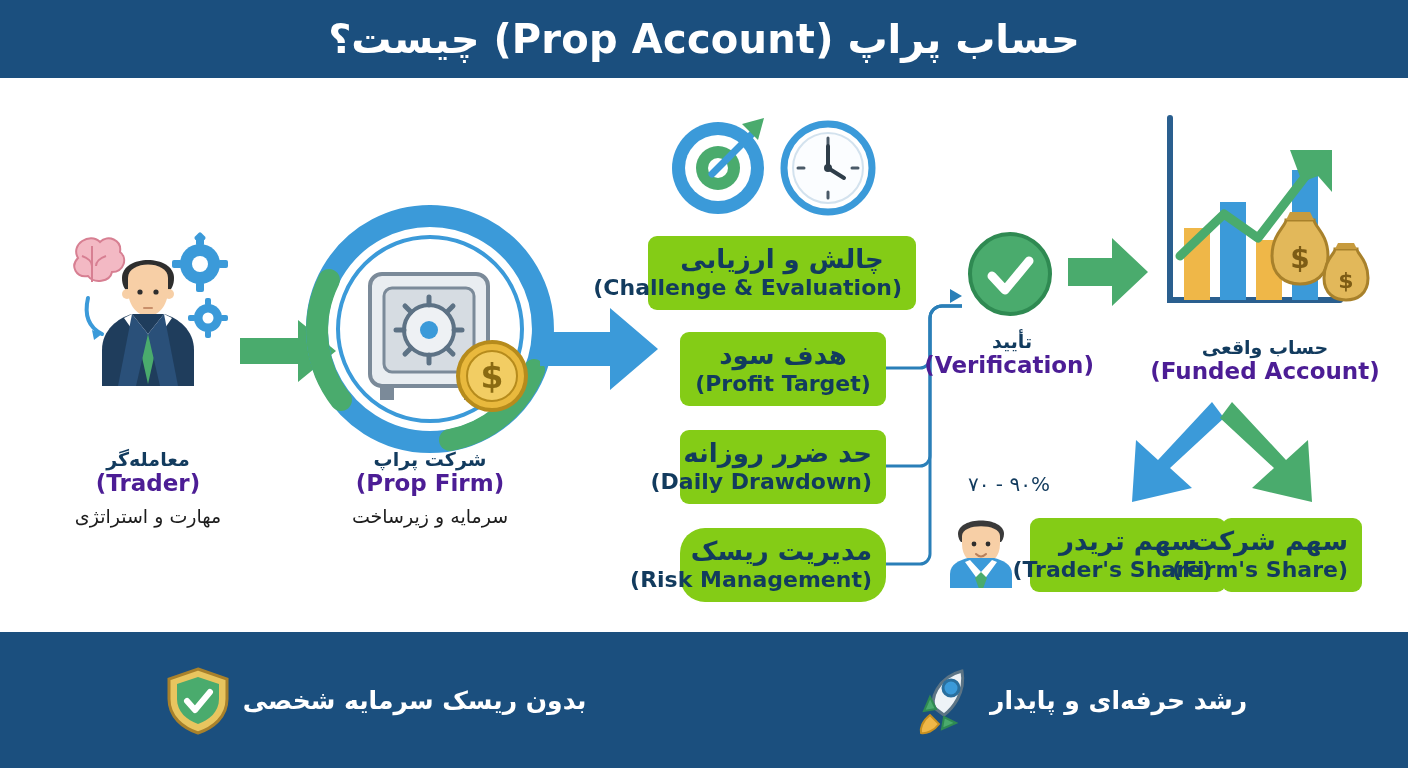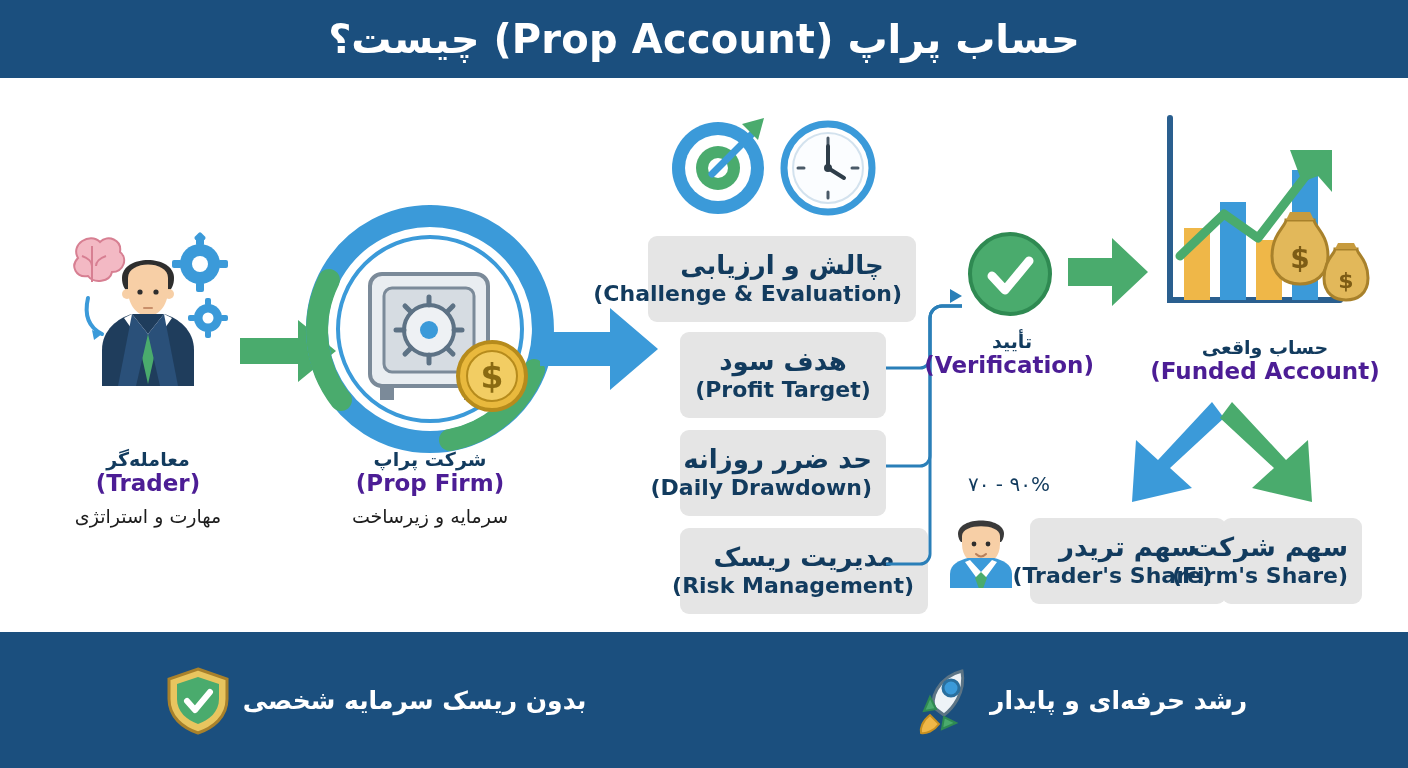--- a/index.html
+++ b/index.html
@@ -38,22 +38,22 @@
   
   .stage{position:absolute;left:0;top:78px;width:1408px;height:554px;background:#fff;}
 
   .node{position:absolute;text-align:center;}
   .node .fa{font-size:19px;font-weight:bold;color:#123b5e;line-height:1.18;white-space:nowrap;}
   .node .en{font-size:23px;font-weight:bold;color:#4c1d95;line-height:1.18;white-space:nowrap;}
   .node .sub{font-size:19px;color:#1d1d1d;margin-top:7px;white-space:nowrap;}
 
   
   .chip{
-    position:absolute;background:#e5e5e5;border-radius:9px;
-    padding:14px 14px;text-align:center;box-sizing:border-box;
+    position:absolute;background:#84cc16;border-radius:9px;
+    padding:8px 14px;text-align:center;box-sizing:border-box;
   }
   .chip .fa{font-size:26px;font-weight:bold;color:#123b5e;line-height:1.2;white-space:nowrap;}
   .chip .en{font-size:22px;font-weight:bold;color:#123b5e;line-height:1.2;white-space:nowrap;}
 
   .pct{
     position:absolute;font-size:20px;font-weight:normal;color:#123b5e;
     white-space:nowrap;direction:ltr;
   }
 
   svg{display:block;}
@@ -222,21 +222,21 @@
     <div class="chip" style="left:680px;top:254px;width:206px;">
       <div class="fa">هدف سود</div>
       <div class="en">(Profit Target)</div>
     </div>
 
     <div class="chip" style="left:680px;top:352px;width:206px;">
       <div class="fa">حد ضرر روزانه</div>
       <div class="en">(Daily Drawdown)</div>
     </div>
 
-    <div class="chip" style="left:680px;top:450px;width:248px;">
+    <div class="chip" style="left:680px;top:450px;width:206px;border-radius:25px;">
       <div class="fa">مدیریت ریسک</div>
       <div class="en">(Risk Management)</div>
     </div>
 
     <div class="abs" style="left:882px;top:150px;">
       <svg width="120" height="370" viewBox="0 0 120 370">
         <g fill="none" stroke="#2a7fb8" stroke-width="3">
           <path d="M4 140 h34 a10 10 0 0 0 10 -10 v-40 a12 12 0 0 1 12 -12 h20"></path>
           <path d="M4 238 h34 a10 10 0 0 0 10 -10 v-138 a12 12 0 0 1 12 -12 h20"></path>
           <path d="M4 336 h34 a10 10 0 0 0 10 -10 v-236 a12 12 0 0 1 12 -12 h20"></path>

